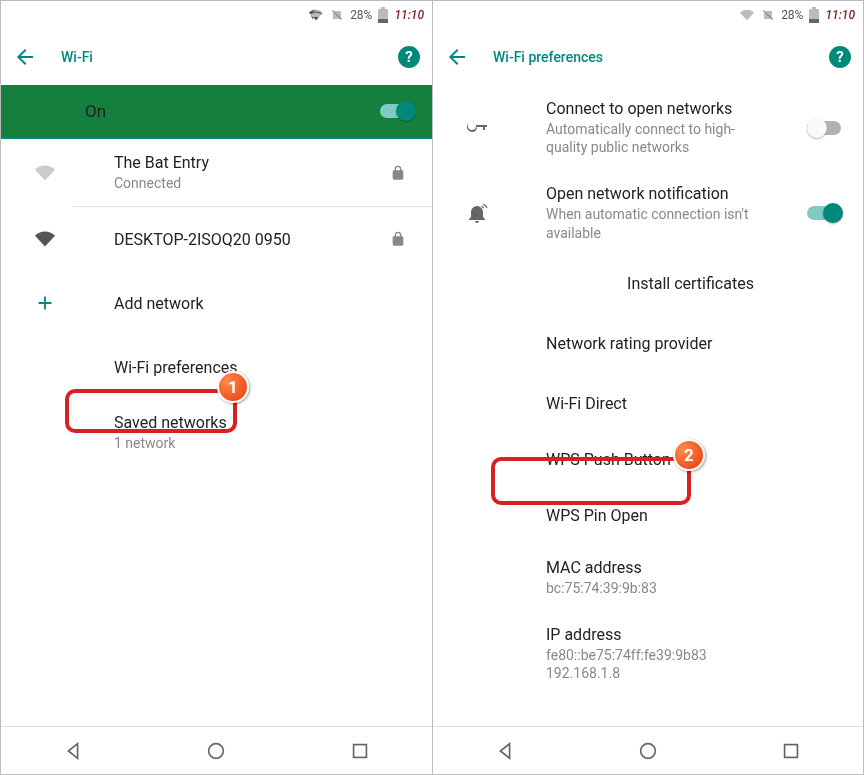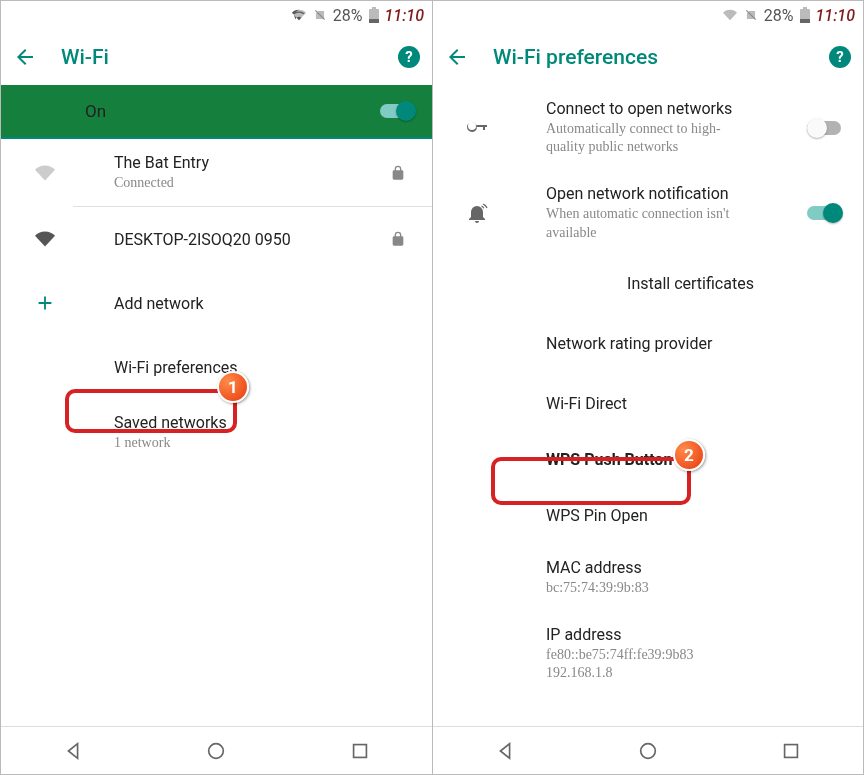--- a/index.html
+++ b/index.html
@@ -29,37 +29,37 @@
   .phone + .phone { border-left: 1px solid #bbb; }
 
   
   .statusbar {
     height: 28px;
     display: flex;
     align-items: center;
     justify-content: flex-end;
     padding: 0 8px;
     gap: 6px;
-    font-size: 16px;
+    font-size: 12px;
     color: #555;
   }
   .statusbar svg { fill: #888; }
   .statusbar .clock { color: #7f1d1d; font-weight: 500; font-style: italic; }
 
   
   .appbar {
     height: 56px;
     display: flex;
     align-items: center;
     padding: 0 12px;
     gap: 24px;
   }
   .appbar .title {
     flex: 1;
-    font-size: 21px;
+    font-size: 14px;
     font-weight: 500;
     color: #00897b;
   }
   .appbar-icon {
     width: 24px; height: 24px;
     display: flex; align-items: center; justify-content: center;
     fill: #00897b; color: #00897b;
   }
   .help {
     width: 22px; height: 22px; border-radius: 50%;
@@ -97,21 +97,21 @@
     min-height: 64px;
     gap: 41px;
   }
   .row .leading {
     width: 56px; display:flex; align-items:center; justify-content:center;
     fill:#666;
   }
   .row .leading-spacer { width:56px; flex:none; }
   .row .content { flex:1; padding-right:8px; }
   .row .title-text { font-size: 16px; color:#222; }
-  .row .sub-text { font-size: 14px; color:#888; margin-top:2px; line-height:1.3;font-family:Liberation Serif, serif; }
+  .row .sub-text { font-size: 14px; color:#888; margin-top:2px; line-height:1.3; }
   .row .trailing { width:28px; display:flex; align-items:center; justify-content:center; fill:#888; }
   .divider { height:1px; background:#e0e0e0; margin-left:72px; }
 
   
   .navbar {
     height: 48px;
     border-top: 1px solid #ddd;
     display:flex; align-items:center; justify-content:space-around;
     margin-top:auto;
   }
@@ -331,21 +331,21 @@
       </span>
     </div>
 
     <div class="row" style="min-height:56px;">
       <span class="leading-spacer"></span>
       <span class="content">
           <div class="title-text">Wi-Fi Direct</div>
         </span>
     </div>
 
-    <div class="row" style="min-height:56px;font-weight:bold;">
+    <div class="row" style="min-height:56px;">
       <span class="leading-spacer"></span>
       <span class="content">
           <div class="title-text">WPS Push Button</div>
         </span>
     </div>
 
     <div class="row" style="min-height:56px;">
       <span class="leading-spacer"></span>
       <span class="content">
           <div class="title-text">WPS Pin Open</div>

